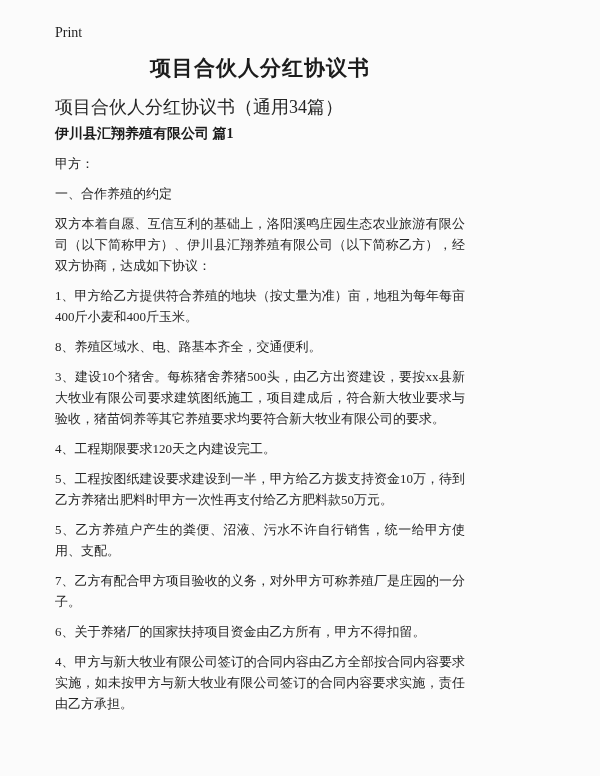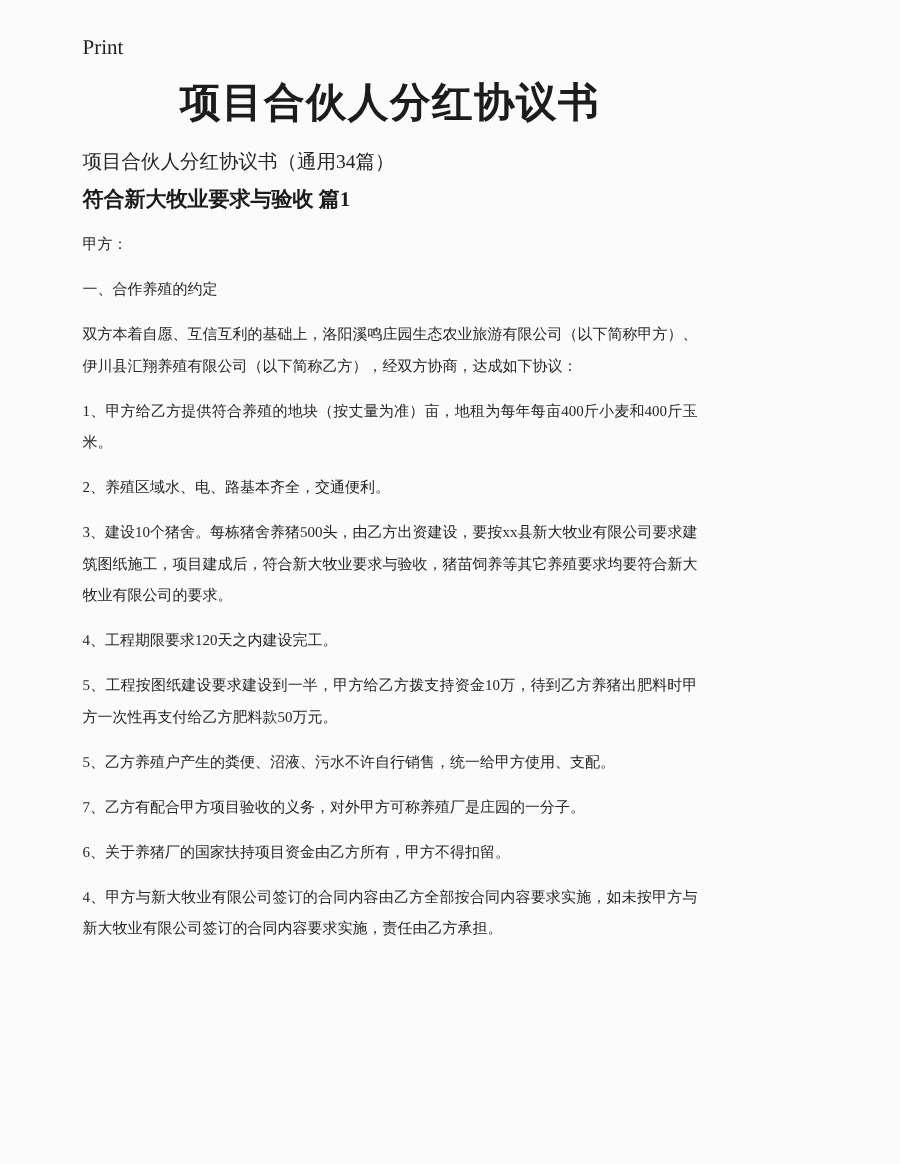--- a/index.html
+++ b/index.html
@@ -15,67 +15,67 @@
     padding: 22px 55px 9px 55px;
   }
   .print-link {
     font-size: 14px;
     line-height: 21px;
     color: #1f1f1f;
     display: inline-block;
     cursor: pointer;
   }
   h1.doc-title {
-    font-size: 27px;
+    font-size: 21px;
     line-height: 26px;
     font-weight: bold;
     text-align: center;
     margin: 12px 0 16px 0;
     color: #1c1c1c;
     letter-spacing: 1px;
   }
   p.subtitle {
-    font-size: 13px;
+    font-size: 18px;
     line-height: 21px;
     margin: 0 0 5px 0;
     font-weight: normal;
   }
   p.part-heading {
     font-size: 14px;
     line-height: 21px;
     margin: 0 0 9px 0;
     font-weight: bold;
     color: #1c1c1c;
   }
   .paragraphs p {
-    font-size: 10px;
+    font-size: 13px;
     line-height: 21px;
     margin: 0 0 9px 0;
     text-align: justify;
     word-break: break-all;
   }
 </style>
 </head>
 <body>
 
 <div class="doc">
   <div class="print-link">Print</div>
 
   <h1 class="doc-title">项目合伙人分红协议书</h1>
 
   <p class="subtitle">项目合伙人分红协议书（通用34篇）</p>
 
-  <p class="part-heading">符合新大牧业要求与验收 篇1</p>
+  <p class="part-heading">伊川县汇翔养殖有限公司 篇1</p>
 
   <div class="paragraphs">
       <p>甲方：</p>
       <p>一、合作养殖的约定</p>
       <p>双方本着自愿、互信互利的基础上，洛阳溪鸣庄园生态农业旅游有限公司（以下简称甲方）、伊川县汇翔养殖有限公司（以下简称乙方），经双方协商，达成如下协议：</p>
       <p>1、甲方给乙方提供符合养殖的地块（按丈量为准）亩，地租为每年每亩400斤小麦和400斤玉米。</p>
-      <p>2、养殖区域水、电、路基本齐全，交通便利。</p>
+      <p>8、养殖区域水、电、路基本齐全，交通便利。</p>
       <p>3、建设10个猪舍。每栋猪舍养猪500头，由乙方出资建设，要按xx县新大牧业有限公司要求建筑图纸施工，项目建成后，符合新大牧业要求与验收，猪苗饲养等其它养殖要求均要符合新大牧业有限公司的要求。</p>
       <p>4、工程期限要求120天之内建设完工。</p>
       <p>5、工程按图纸建设要求建设到一半，甲方给乙方拨支持资金10万，待到乙方养猪出肥料时甲方一次性再支付给乙方肥料款50万元。</p>
       <p>5、乙方养殖户产生的粪便、沼液、污水不许自行销售，统一给甲方使用、支配。</p>
       <p>7、乙方有配合甲方项目验收的义务，对外甲方可称养殖厂是庄园的一分子。</p>
       <p>6、关于养猪厂的国家扶持项目资金由乙方所有，甲方不得扣留。</p>
       <p>4、甲方与新大牧业有限公司签订的合同内容由乙方全部按合同内容要求实施，如未按甲方与新大牧业有限公司签订的合同内容要求实施，责任由乙方承担。</p>
     </div>
 </div>
 

